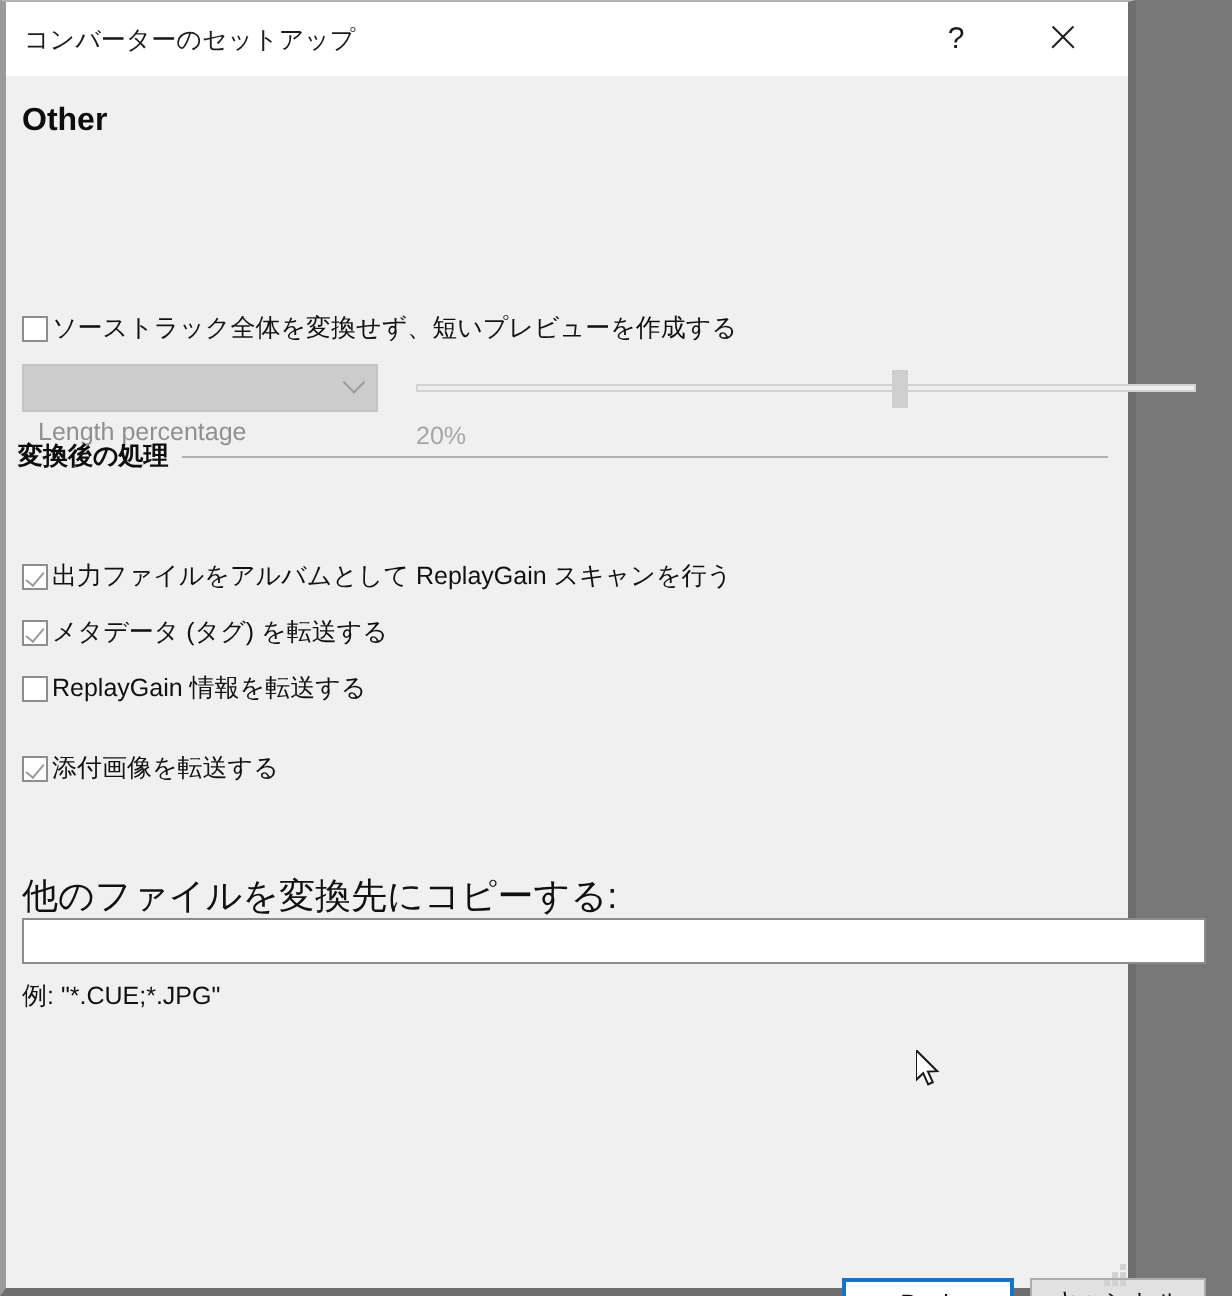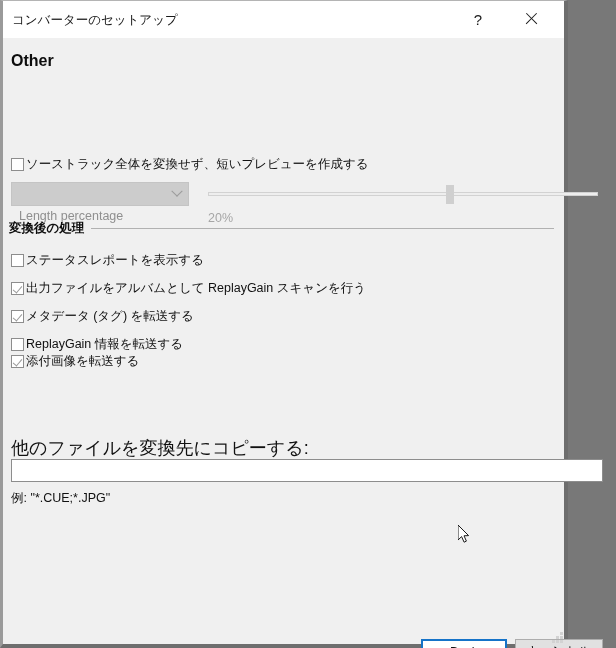--- a/index.html
+++ b/index.html
@@ -343,41 +343,37 @@
       <span class="slider-track"></span>
       <span class="slider-thumb" style="left: 62%;"></span>
     </div>
     <div class="slider-value">20%</div>
 
     <div class="group-header" style="top:182px;">
       <span class="label">変換後の処理</span>
       <span class="rule"></span>
     </div>
 
-    <div class="cb-row" style="top:213px;">
-      <span class="cb-box"></span>
-      <span class="cb-label">ステータスレポートを表示する</span>
-    </div>
 
     <div class="cb-row" style="top:241px;">
       <span class="cb-box checked"></span>
       <span class="cb-label">出力ファイルをアルバムとして  ReplayGain スキャンを行う</span>
     </div>
 
     <div class="cb-row" style="top:269px;">
       <span class="cb-box checked"></span>
       <span class="cb-label">メタデータ (タグ) を転送する</span>
     </div>
 
     <div class="cb-row" style="top:297px;">
       <span class="cb-box"></span>
       <span class="cb-label">ReplayGain 情報を転送する</span>
     </div>
 
-    <div class="cb-row" style="top:314px;">
+    <div class="cb-row" style="top:337px;">
       <span class="cb-box checked"></span>
       <span class="cb-label">添付画像を転送する</span>
     </div>
 
     <div class="field-label">他のファイルを変換先にコピーする:</div>
     <input class="text-input" type="text" value="" style="">
     <div class="field-hint">例: "*.CUE;*.JPG"</div>
 
     <button class="btn btn-back">Back</button>
     <button class="btn btn-cancel">キャンセル</button>

